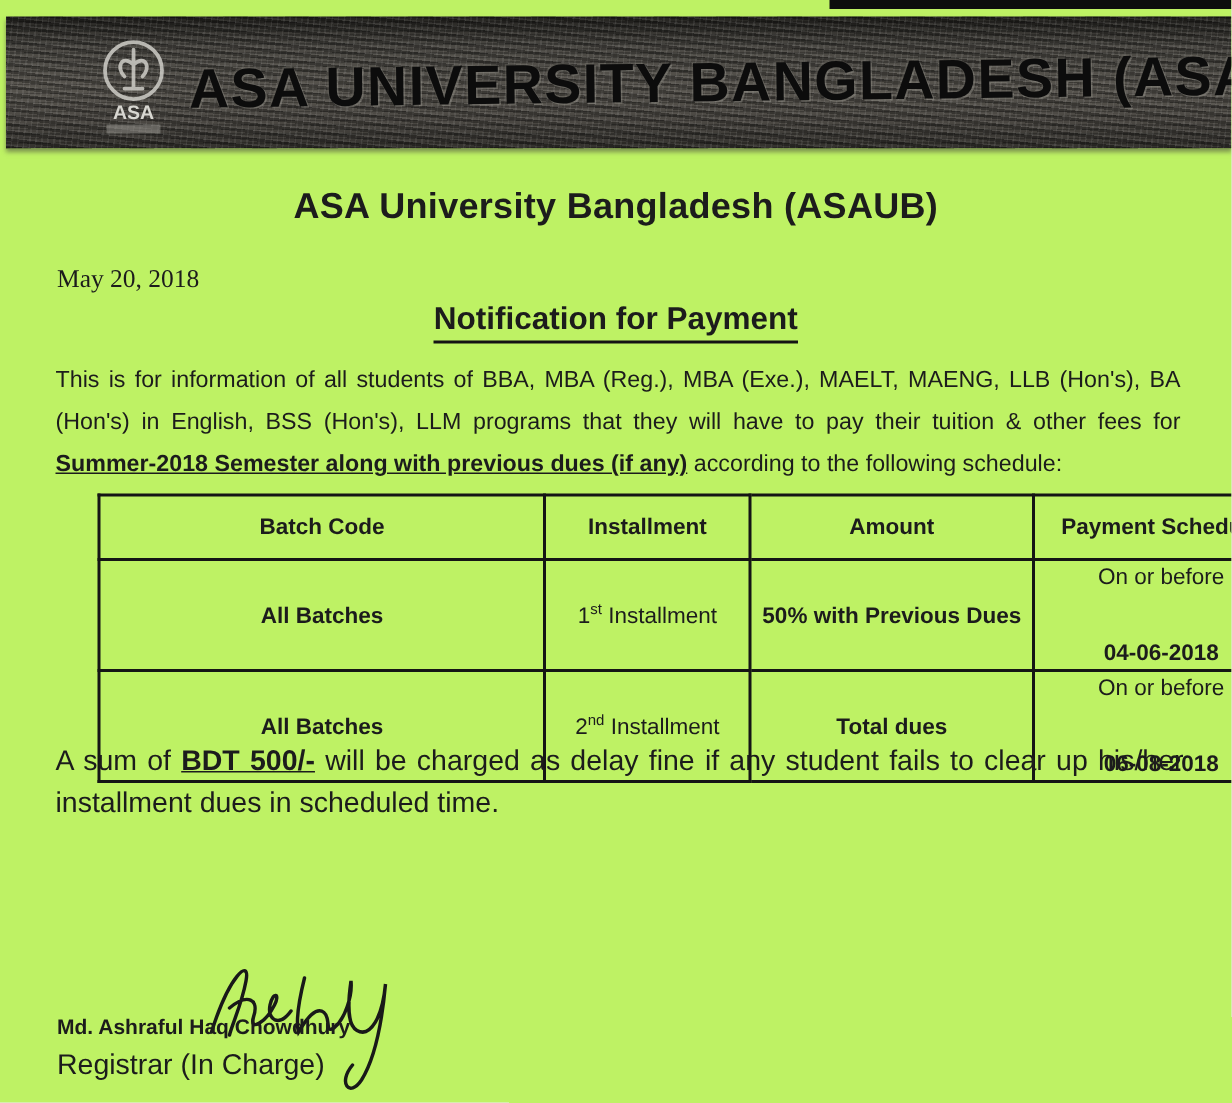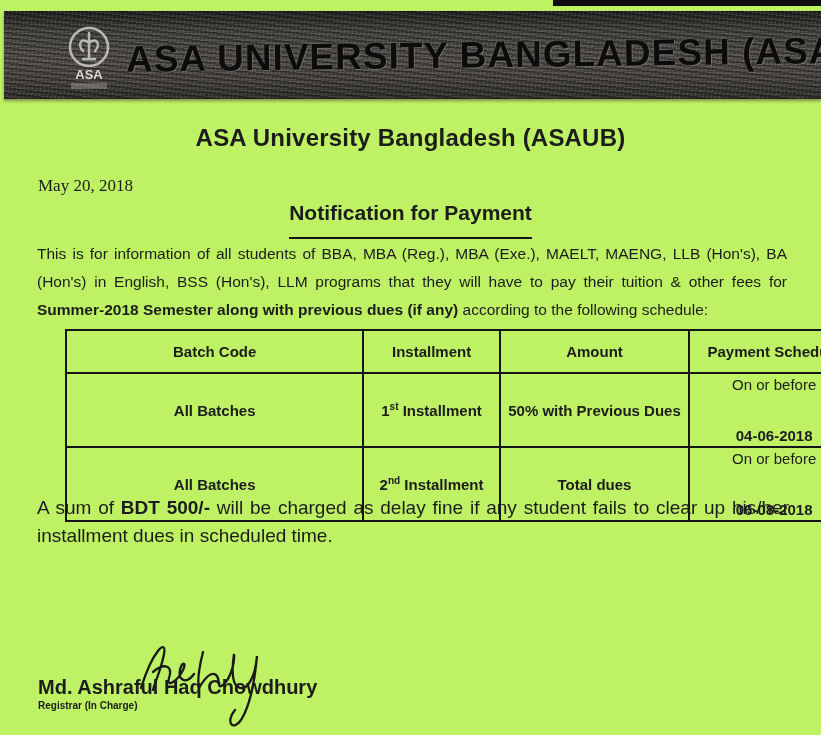--- a/index.html
+++ b/index.html
@@ -87,34 +87,34 @@
     position: absolute;
     top: 201px;
     left: 0; right: 0;
     text-align: center;
   }
   .heading {
     display: inline-block;
     font-size: 21px;
     font-weight: bold;
     border-bottom: 2.5px solid #141414;
-    padding-bottom: 12px;
+    padding-bottom: 2px;
   }
 
   
   .intro {
     position: absolute;
     top: 240px;
     left: 37px;
     width: 750px;
     font-size: 15.5px;
     line-height: 1.82;
     text-align: justify;
   }
-  .bold { font-weight: bold; }
+  .bold { font-weight: bold; text-decoration: underline; }
 
   
   table.schedule {
     position: absolute;
     top: 329px;
     left: 65px;
     width: 795px;
     border-collapse: collapse;
     table-layout: fixed;
   }
@@ -125,21 +125,21 @@
     font-size: 15px;
     padding: 2px 4px;
   }
   table.schedule th { height: 43px; font-weight: bold; }
   table.schedule td { height: 57px; border-radius: 16px; }
   .col-batch { width: 37.5%; }
   .col-inst  { width: 17.2%; }
   .col-amt   { width: 23.9%; }
   .col-sched { width: 21.4%; }
   td.cell-batch, td.cell-amount { font-weight: bold; }
-  td.cell-installment { font-weight: bold; }
+  td.cell-installment { font-weight: normal; }
   .sched-date { font-weight: bold; margin-top: 34px; }
   sup { font-size: 10px; }
 
   
   .fine-note {
     position: absolute;
     top: 494px;
     left: 37px;
     width: 752px;
     font-size: 19px;
@@ -175,30 +175,30 @@
   .sig-scribble {
     position: absolute;
     left: 95px;
     top: -4px;
     pointer-events: none;
   }
   .sig-name {
     position: absolute;
     top: 36px;
     left: 0;
-    font-size: 20px;
+    font-size: 14px;
     font-weight: bold;
     white-space: nowrap;
   }
   .sig-role {
     position: absolute;
     top: 60px;
     left: 0;
-    font-size: 10px;
-    font-weight: bold;
+    font-size: 19px;
+    font-weight: normal;
     white-space: nowrap;
   }
 </style>
 </head>
 <body>
 
 <div class="page">
 
   <div class="scan-strip"></div>
 

